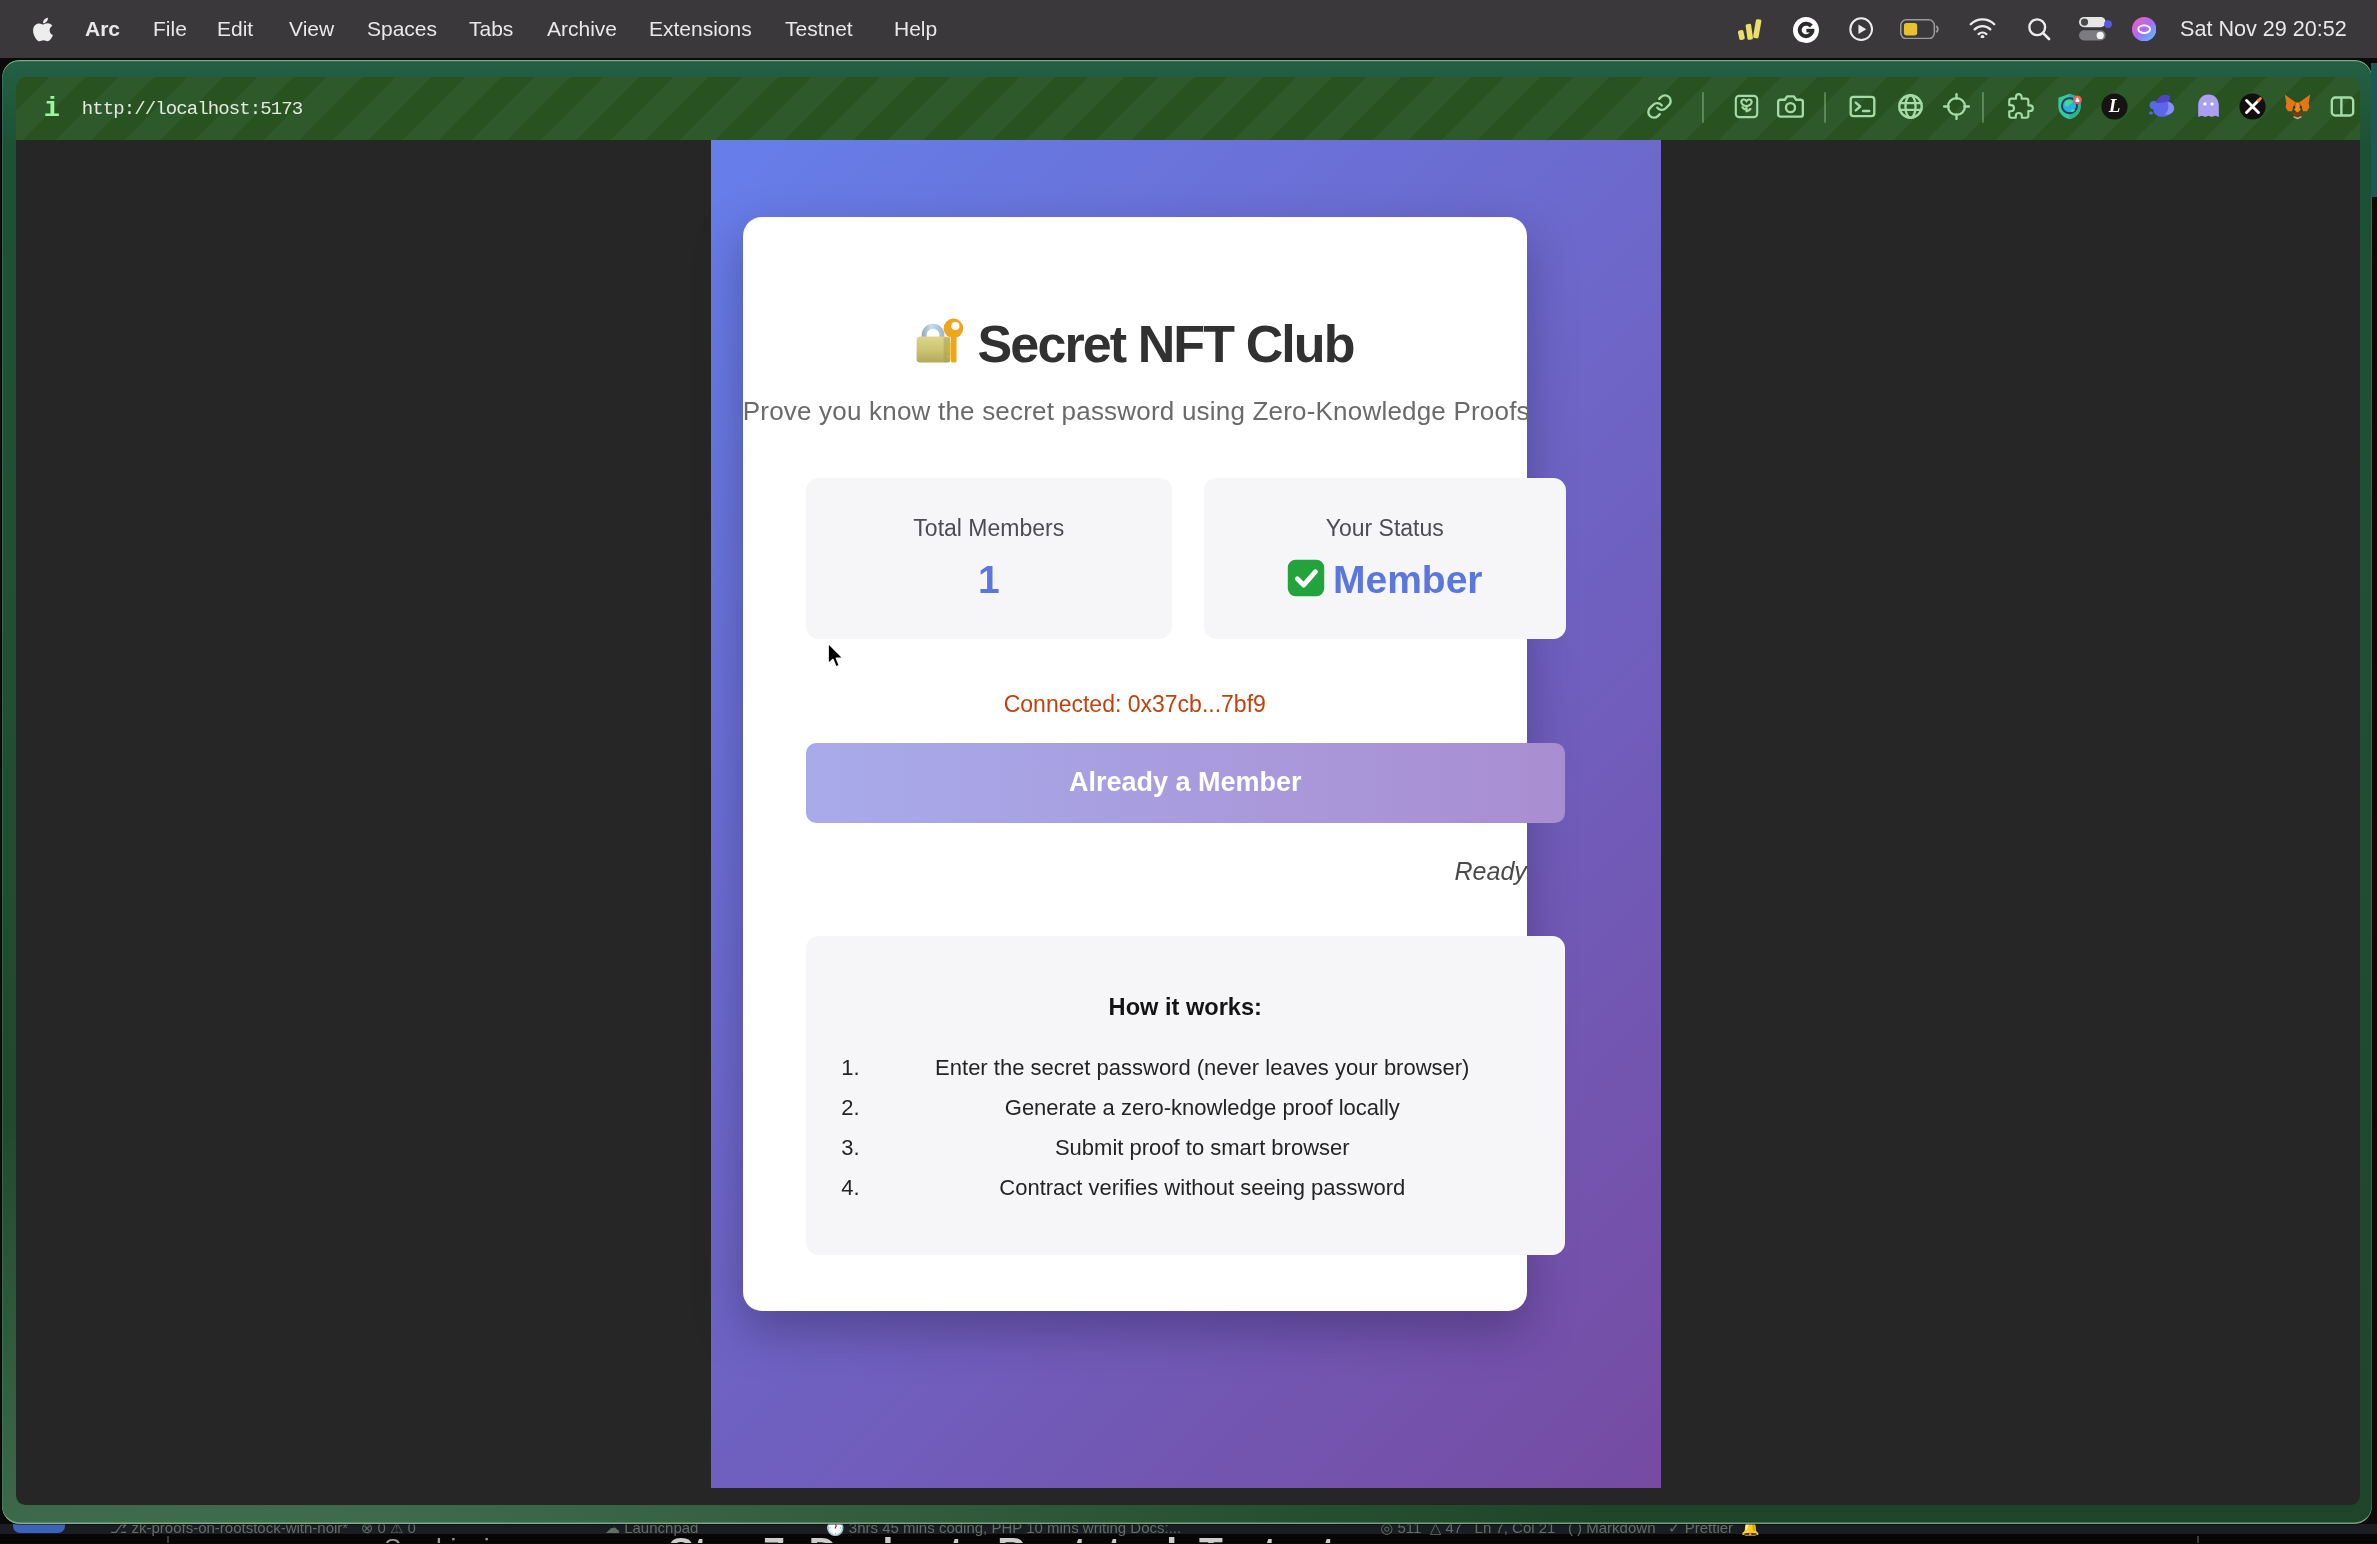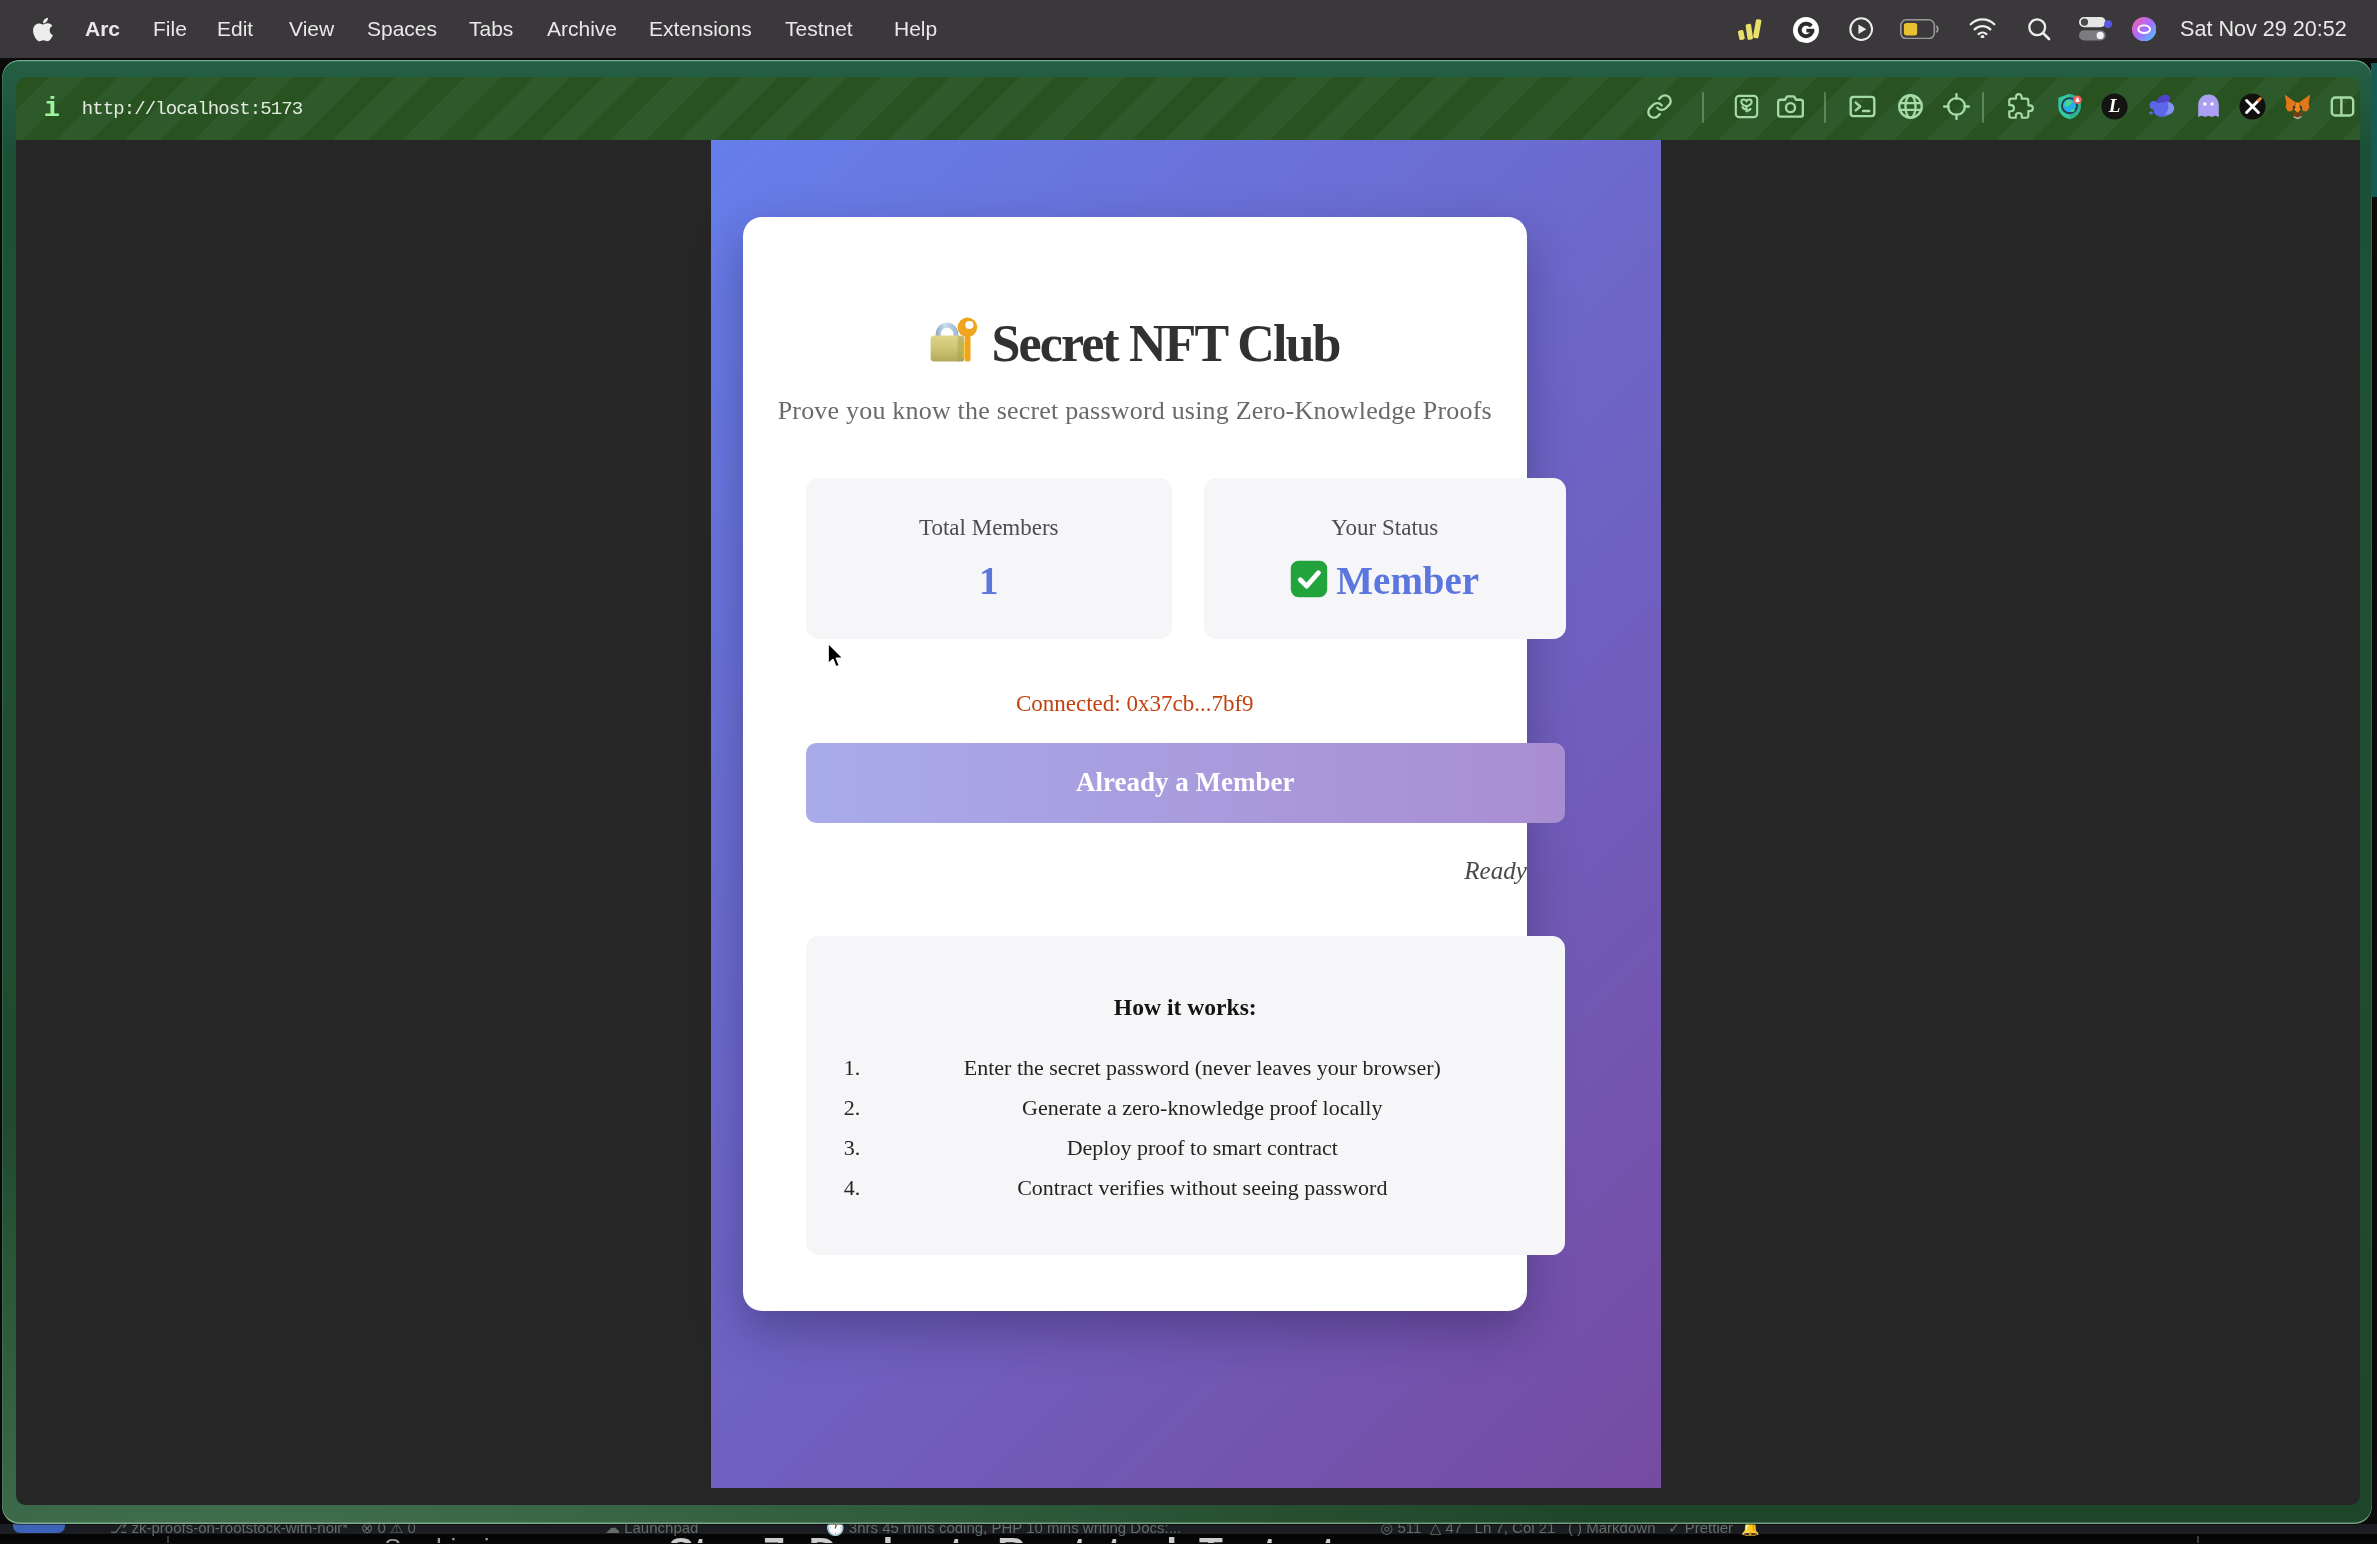--- a/index.html
+++ b/index.html
@@ -31,21 +31,21 @@
 #bottomrow { position:absolute; left:0; top:1524px; width:2377px; height:19px; background:#060606; overflow:hidden; }
 .dimtxt { position:absolute; top:-5.5px; font-size:15px; color:#636e66; white-space:nowrap; }
 #symb { position:absolute; left:384px; top:9.4px; font-size:26px; color:#9a9a9a; }
 #step7 { position:absolute; left:668px; top:6.3px; font-size:39px; font-weight:bold; color:#cdcdcd; white-space:nowrap; }
 .vline { position:absolute; top:11.8px; width:1.6px; height:8.6px; background:#3a3a3a; }
 
 #content { position:absolute; left:13.4px; top:80px; width:2344px; height:1365px; background:#262626; border-radius:0 0 9.4px 9.4px; }
 #purple { position:absolute; left:695px; top:0; width:950px; height:1348px; background:linear-gradient(135deg,#667eea 0%,#764ba2 100%); }
 
 
-#card { position:absolute; left:32px; top:77px; width:784px; height:1094px; background:#ffffff; border-radius:19px; box-shadow:0 19.7px 47px rgba(30,20,60,.35);font-family:Liberation Serif, serif; }
+#card { position:absolute; left:32px; top:77px; width:784px; height:1094px; background:#ffffff; border-radius:19px; box-shadow:0 19.7px 47px rgba(30,20,60,.35); }
 #title { position:absolute; left:0; top:97px; width:100%; text-align:center; font-size:52px; font-weight:bold; color:#313131; letter-spacing:-1.9px; white-space:nowrap; }
 #title svg { vertical-align:-2.4px; margin-right:12.6px; }
 #subtitle { position:absolute; left:0; top:179px; width:100%; text-align:center; font-size:26px; letter-spacing:0.2px; color:#6a6a6a; white-space:nowrap; }
 .statbox { position:absolute; top:261px; width:366px; height:161px; background:#f6f6f8; border-radius:12.6px; }
 #sb1 { left:63px; }
 #sb2 { left:461px; width:362px; }
 .statlabel { position:absolute; left:0; top:37px; width:100%; text-align:center; font-size:23px; color:#4c4c52; }
 .statvalue { position:absolute; left:0; top:80px; width:100%; text-align:center; font-size:39px; font-weight:bold; color:#5b76dd; }
 #sb2 .statvalue svg { vertical-align:-3.9px; margin-right:7.9px; }
 #connected { position:absolute; left:0; top:474px; width:100%; text-align:center; font-size:23px; color:#c2410c; }
@@ -269,21 +269,21 @@
                 </svg>Member</div>
           </div>
           <div id="connected">Connected: 0x37cb...7bf9</div>
           <div id="bigbtn">Already a Member</div>
           <div id="ready">Ready</div>
           <div id="howbox">
             <div id="howtitle">How it works:</div>
             <ol id="howlist">
               <li>Enter the secret password (never leaves your browser)</li>
               <li>Generate a zero-knowledge proof locally</li>
-              <li>Deploy proof to smart contract</li>
+              <li>Submit proof to smart browser</li>
               <li>Contract verifies without seeing password</li>
             </ol>
           </div>
         </div>
       </div>
     </div>
   </div>
 
   <div style="position:absolute;left:2371px;top:63px;width:6.3px;height:134px;background:#155a54;"></div>
   <svg style="position:absolute;left:826px;top:642px" width="20.4" height="29" viewBox="0 0 30 42">

